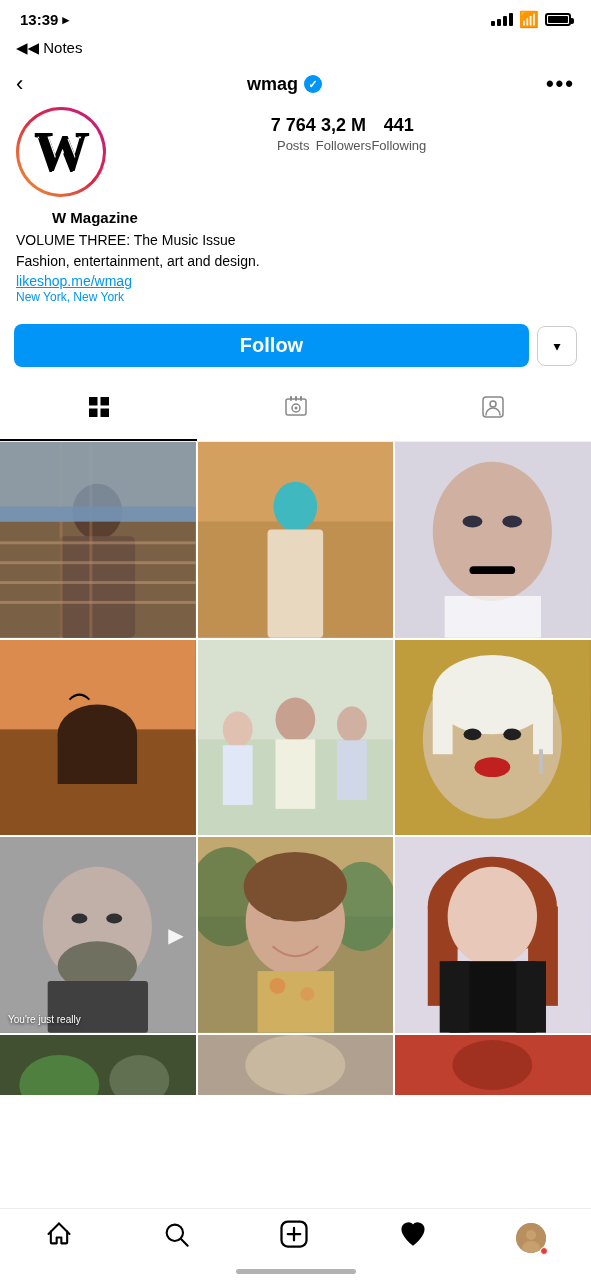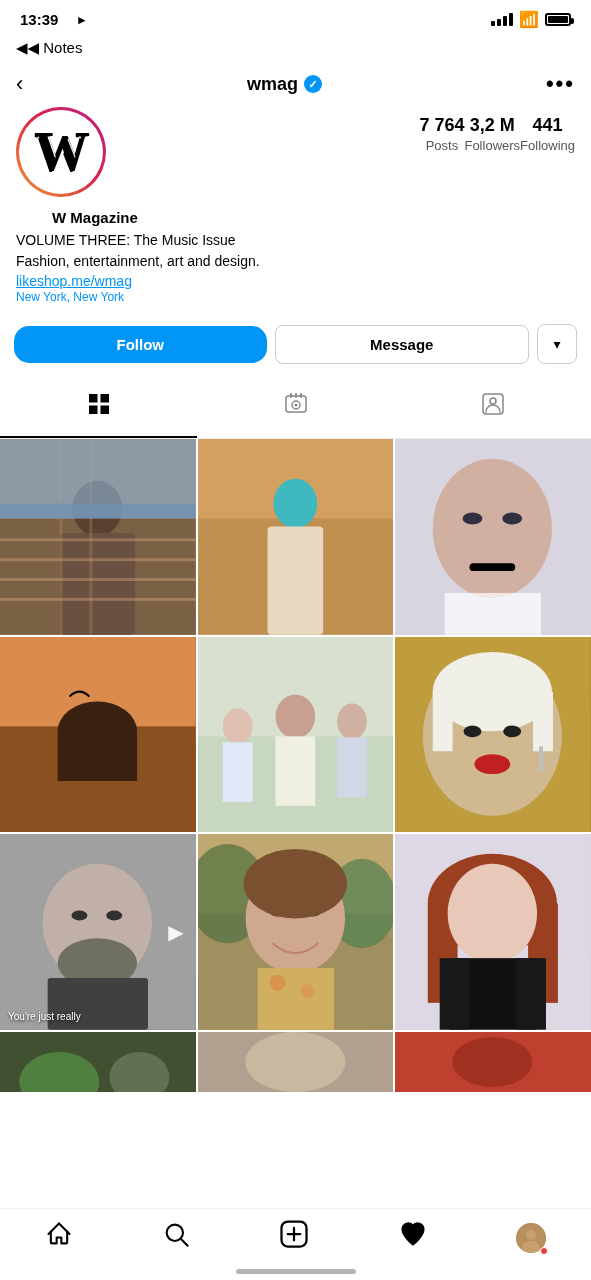--- a/index.html
+++ b/index.html
@@ -15,21 +15,21 @@
 
     
     .status-bar {
       display: flex;
       justify-content: space-between;
       align-items: center;
       padding: 10px 20px 6px;
       font-size: 15px;
       font-weight: 600;
     }
-    .status-left { display: flex; align-items: center; gap: 20px; }
+    .status-left { display: flex; align-items: center; gap: 4px; }
     .status-right { display: flex; align-items: center; gap: 6px; }
     .signal-bars { display: flex; align-items: flex-end; gap: 2px; }
     .signal-bars span {
       background: #000;
       width: 4px;
       border-radius: 1px;
     }
     .wifi-icon { font-size: 16px; }
     .battery-icon {
       width: 26px; height: 13px;
@@ -122,21 +122,21 @@
         -1px -1px 0 #000,
         1px -1px 0 #000,
         -1px 1px 0 #000,
         1px 1px 0 #000;
       letter-spacing: -2px;
     }
 
     
     .stats-container {
       display: flex;
-      justify-content: flex-end;
+      justify-content: center;
       flex: 1;
       padding-top: 8px;
     }
     .stat-item { text-align: center; }
     .stat-number { font-size: 18px; font-weight: 700; display: block; }
     .stat-label { font-size: 13px; color: #555; }
 
     
     .bio-section { padding: 0 16px 12px; }
     .bio-name { font-size: 15px; font-weight: 700; margin-bottom: 4px; margin-left: 36px; }
@@ -149,23 +149,23 @@
       display: flex;
       gap: 8px;
       padding: 8px 14px 14px;
       align-items: center;
     }
     .btn-follow {
       flex: 1;
       background: #0095f6;
       color: #fff;
       border: none;
-      border-radius: 15px;
+      border-radius: 8px;
       padding: 10px;
-      font-size: 15px;
+      font-size: 20px;
       font-weight: 600;
       cursor: pointer;
     }
     .btn-message {
       flex: 1;
       background: #fff;
       color: #000;
       border: 1.5px solid #ccc;
       border-radius: 8px;
       padding: 10px;
@@ -382,21 +382,20 @@
 <div class="bio-section">
   <div class="bio-name">W Magazine</div>
   <div class="bio-text">VOLUME THREE: The Music Issue</div>
   <div class="bio-text">Fashion, entertainment, art and design.</div>
   <div><a class="bio-link" href="#">likeshop.me/wmag</a></div>
   <div class="bio-location">New York, New York</div>
 </div>
 
 <div class="action-buttons">
   <button class="btn-follow">Follow</button>
-  <button class="btn-message">Message</button>
   <button class="btn-dropdown">
     <span>▾</span>
   </button>
 </div>
 
 <div class="content-tabs">
   <div class="tab-item active">
     <span class="tab-icon">
       <svg width="24" height="24" viewBox="0 0 24 24" fill="none">
         <rect x="2" y="2" width="8.5" height="8.5" fill="#000"></rect>

